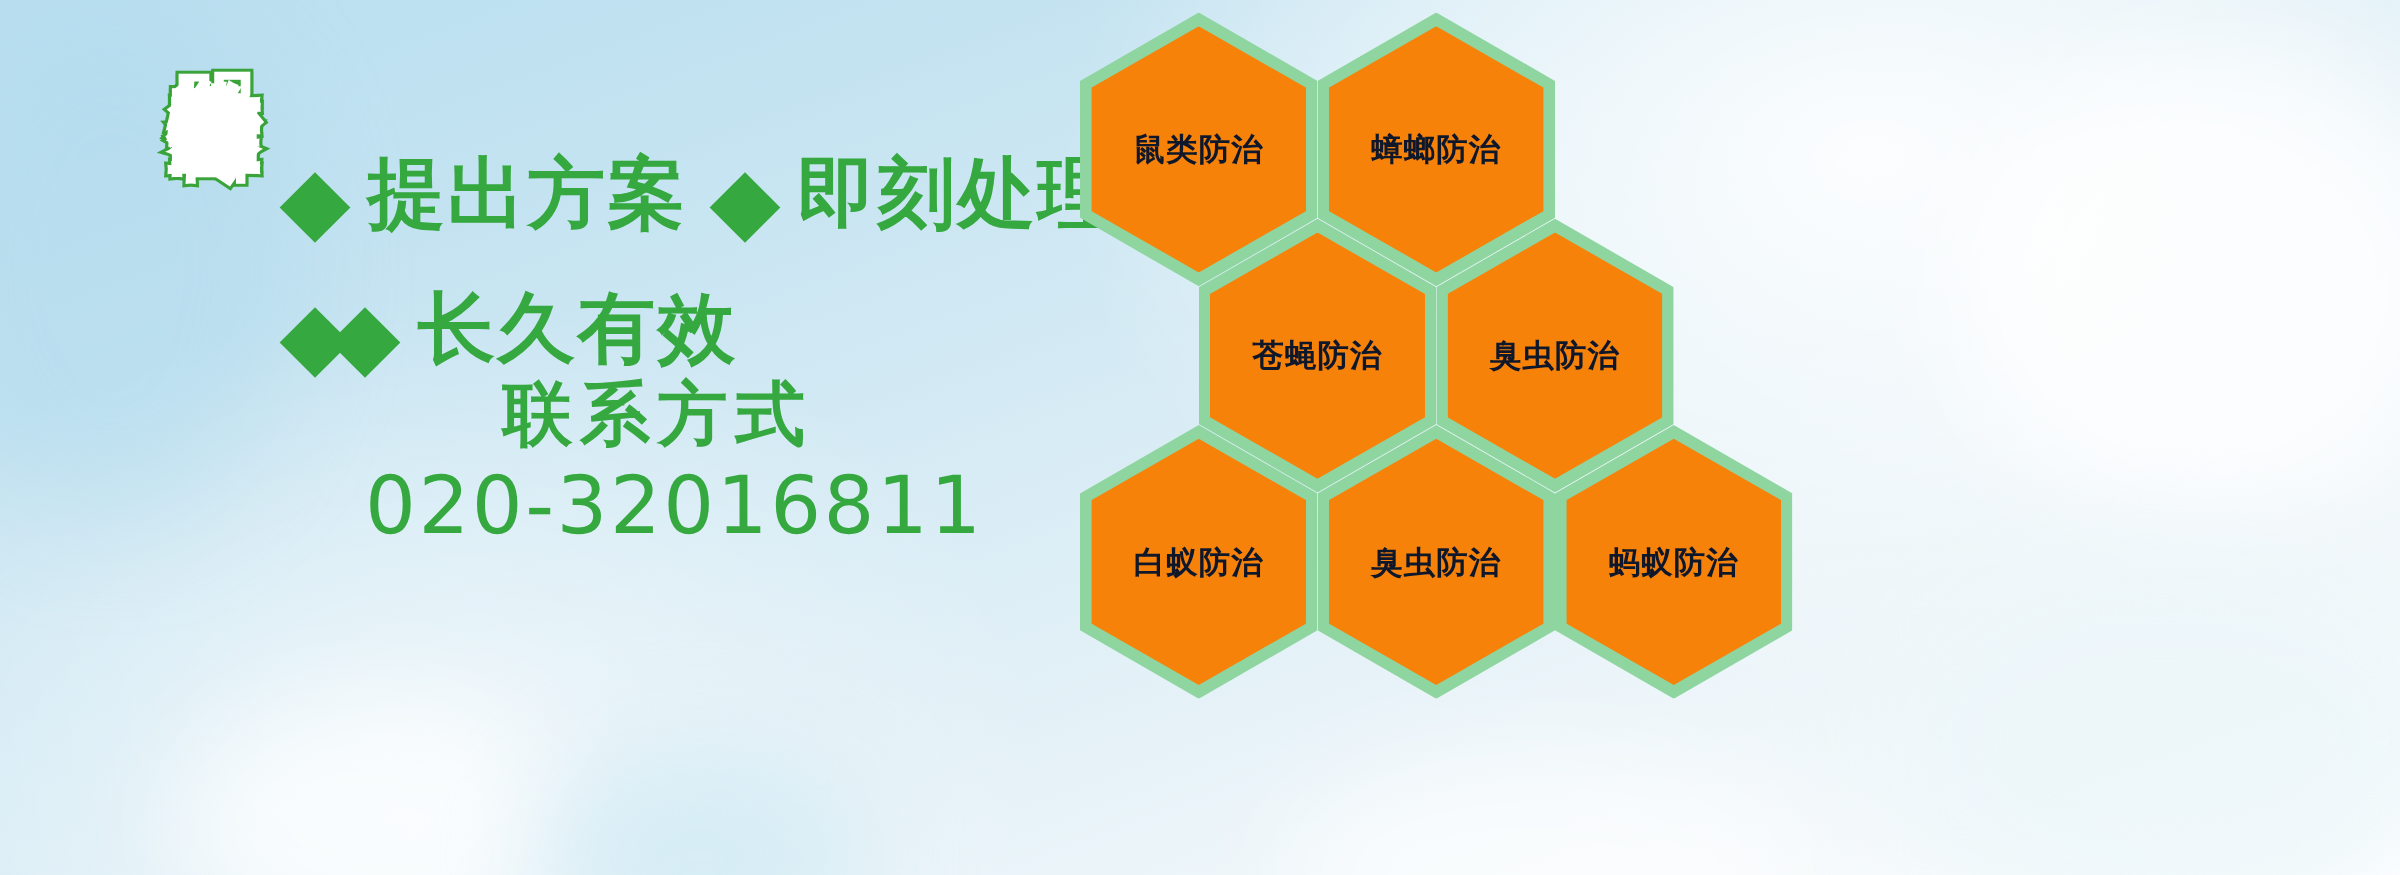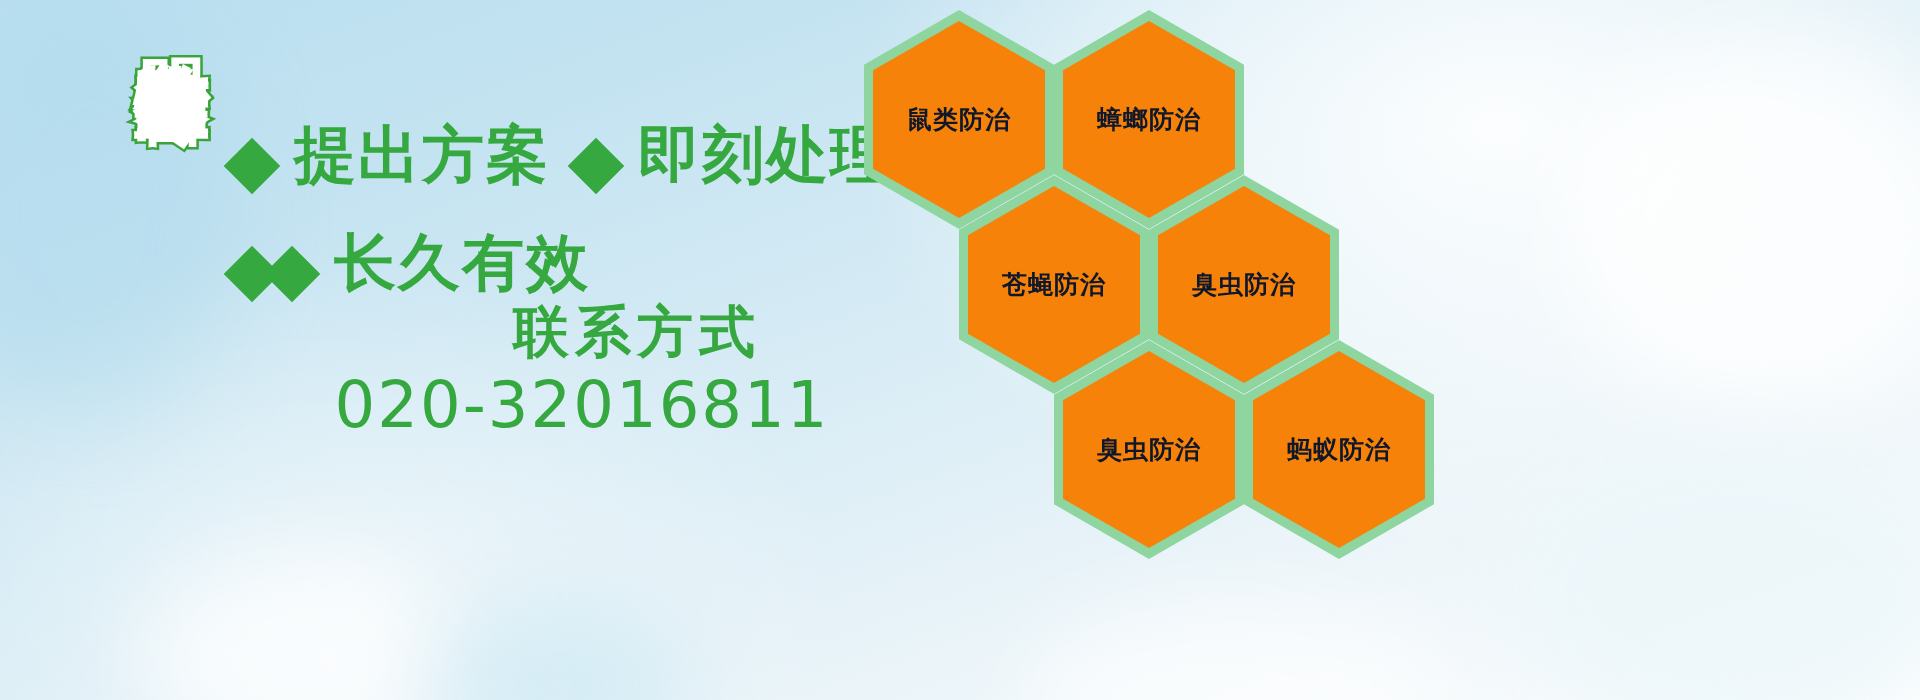--- a/index.html
+++ b/index.html
@@ -90,21 +90,20 @@
     margin-right: 26px;
     line-height: 1;
   }
 
   
   #contact {
     position: absolute;
     left: 232px;
     top: 300px;
     width: 640px;
-    text-align: center;
   }
   #contact-heading {
     font-size: 56px;
     font-weight: 700;
     color: #35a83f;
     letter-spacing: 6px;
     line-height: 1.15;
     padding-left: 170px;
   }
   .phone {
@@ -211,20 +210,25 @@
         <span class="hex-label">苍蝇防治</span>
       </div>
     </div>
 
     <div class="hex" style="left:289px; top:175px;">
       <div class="hex-inner">
         <span class="hex-label">臭虫防治</span>
       </div>
     </div>
 
+    <div class="hex" style="left:4px;   top:340px;">
+      <div class="hex-inner">
+        <span class="hex-label">白蚁防治</span>
+      </div>
+    </div>
 
     <div class="hex" style="left:194px; top:340px;">
       <div class="hex-inner">
         <span class="hex-label">臭虫防治</span>
       </div>
     </div>
 
     <div class="hex" style="left:384px; top:340px;">
       <div class="hex-inner">
         <span class="hex-label">蚂蚁防治</span>

